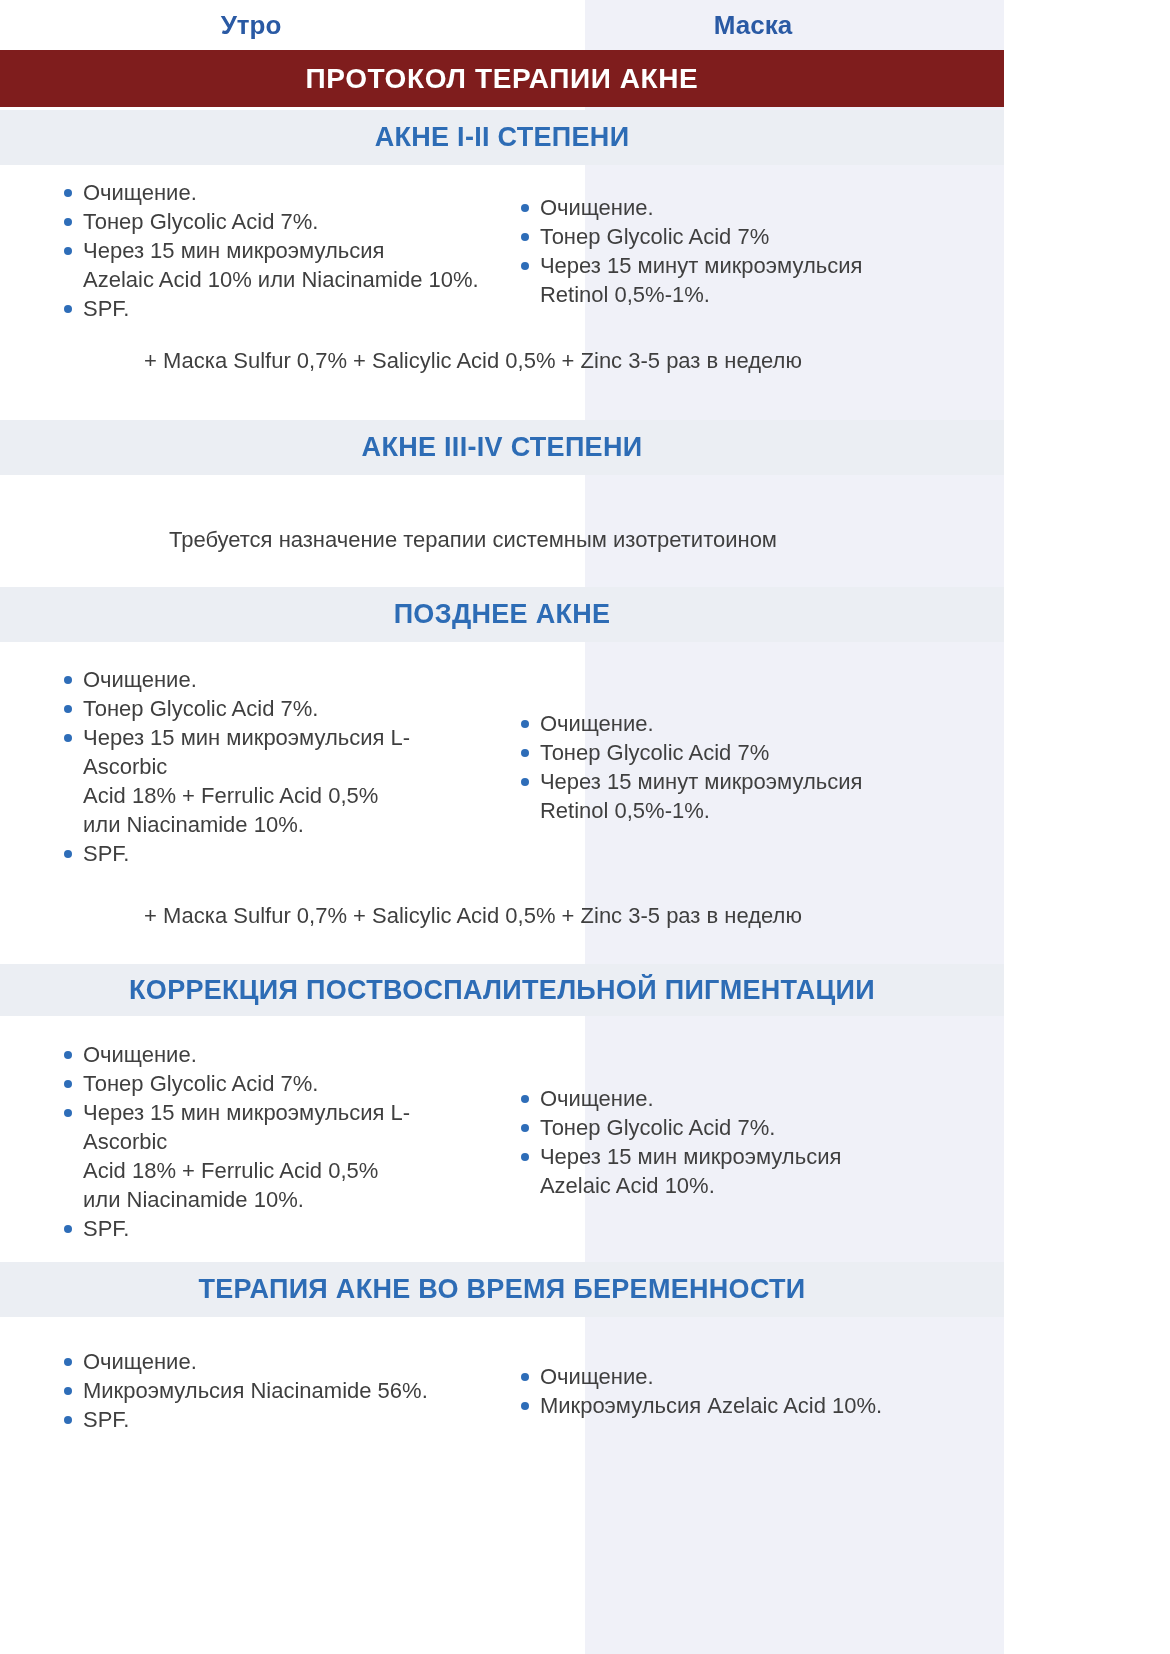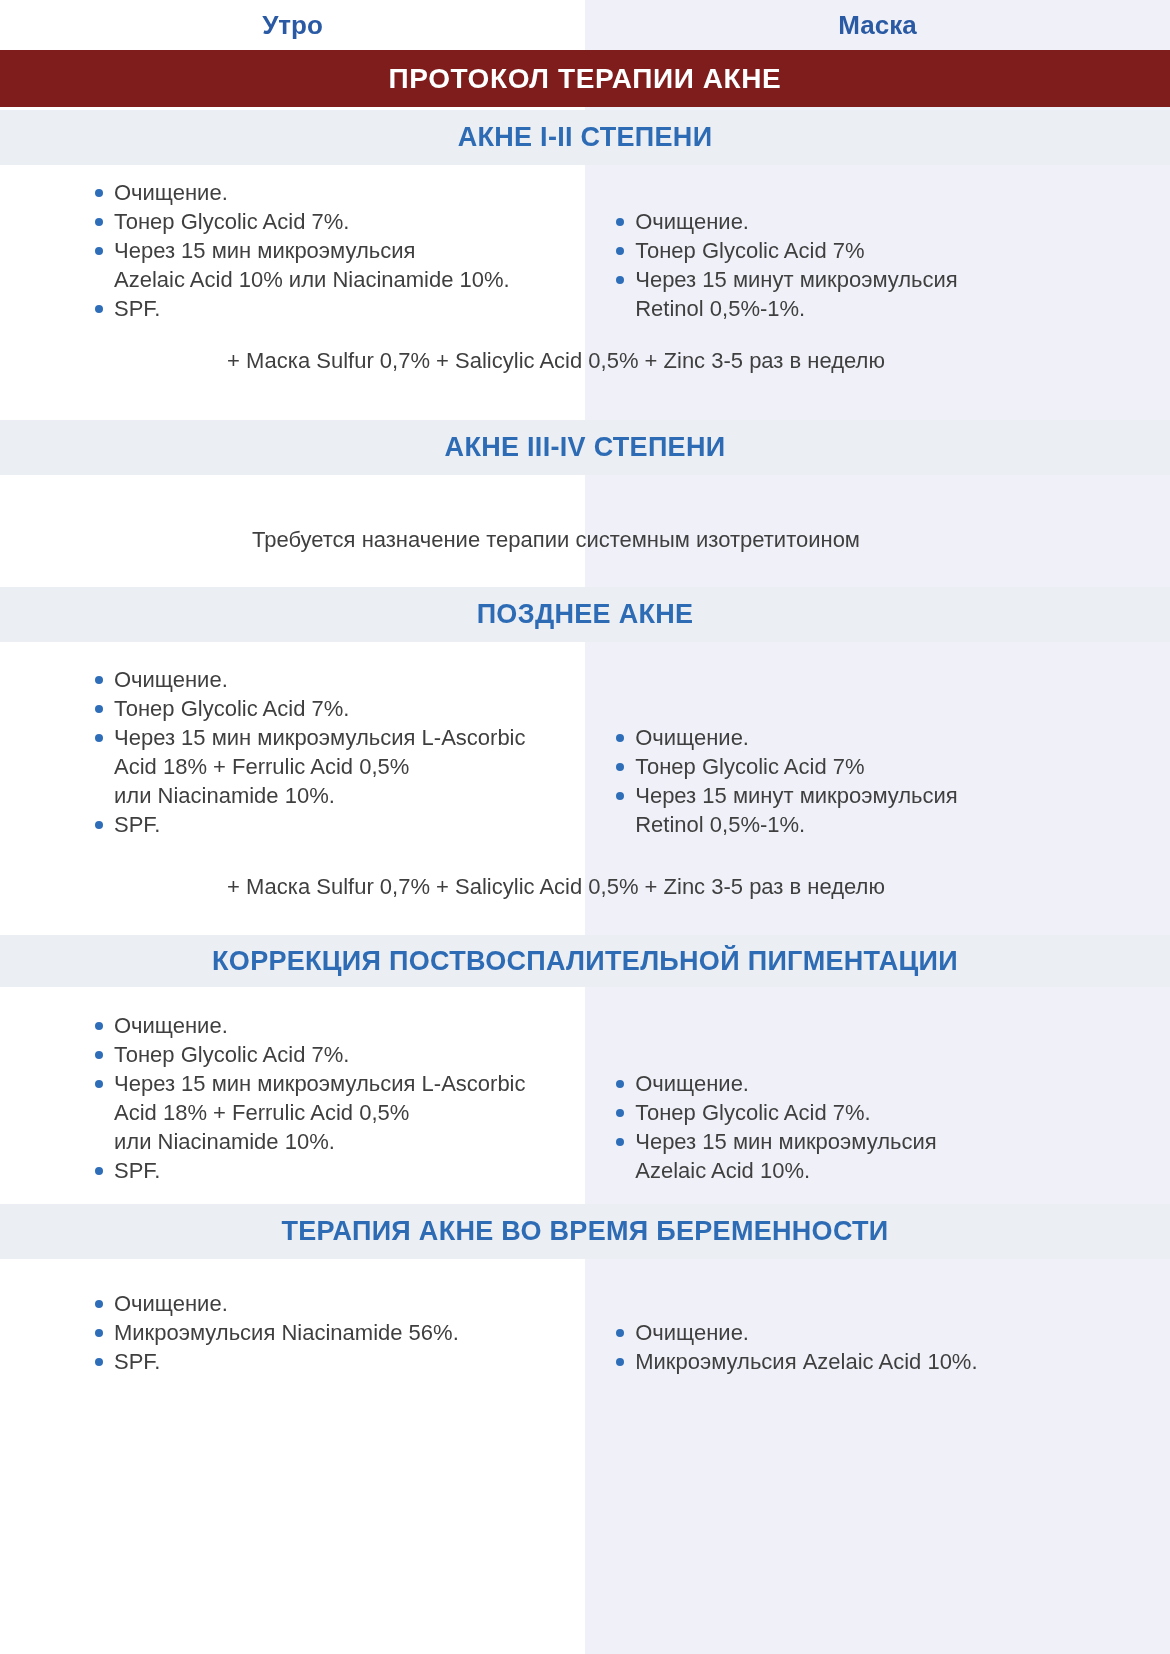--- a/index.html
+++ b/index.html
@@ -1,17 +1,17 @@
 <!DOCTYPE html>
 <html><head>
 <meta charset="utf-8">
 <style>
   html,body { margin:0; padding:0; background:#ffffff; }
   .page {
-    position:relative; width:1170px; height:1654px; background:#ffffff;
+    position:relative; width:1004px; height:1654px; background:#ffffff;
     font-family:"Liberation Sans","DejaVu Sans",sans-serif; overflow:hidden;
   }
   .evening-bg { position:absolute; left:585px; top:0; width:585px; height:1654px; background:#f0f1f8; }
   .content { position:relative; }
 
   .header-row { display:flex; height:50px; }
   .col-header {
     width:585px; display:flex; align-items:center; justify-content:center;
     font-weight:bold; font-size:26px; color:#2a5aa4;
   }
@@ -24,21 +24,21 @@
   .band {
     height:55px; background:#ebeef3; color:#2d6cb5; font-weight:bold; font-size:27px;
     display:flex; align-items:center; justify-content:center; letter-spacing:0.3px;
   }
   .band-1 { margin-top:3px; }
   .band-2 { margin-top:45px; }
   .band-3 { margin-top:33px; }
   .band-4 { margin-top:34px; height:52px; }
   .band-5 { margin-top:19px; }
 
-  .cols { display:flex; align-items:flex-end;padding-left:31px; }
+  .cols { display:flex; align-items:center; }
   .cols-1 { padding-top:13px; }
   .cols-2 { padding-top:23px; }
   .cols-3 { padding-top:24px; }
   .cols-4 { padding-top:30px; }
 
   ul.list { list-style:none; margin:0; padding:0; width:585px; box-sizing:border-box; }
   ul.morning { padding-left:64px; padding-right:24px; }
   ul.evening { padding-left:15px; padding-right:24px; }
 
   .item { display:flex; font-size:22px; line-height:29px; color:#3f3f3f; }

